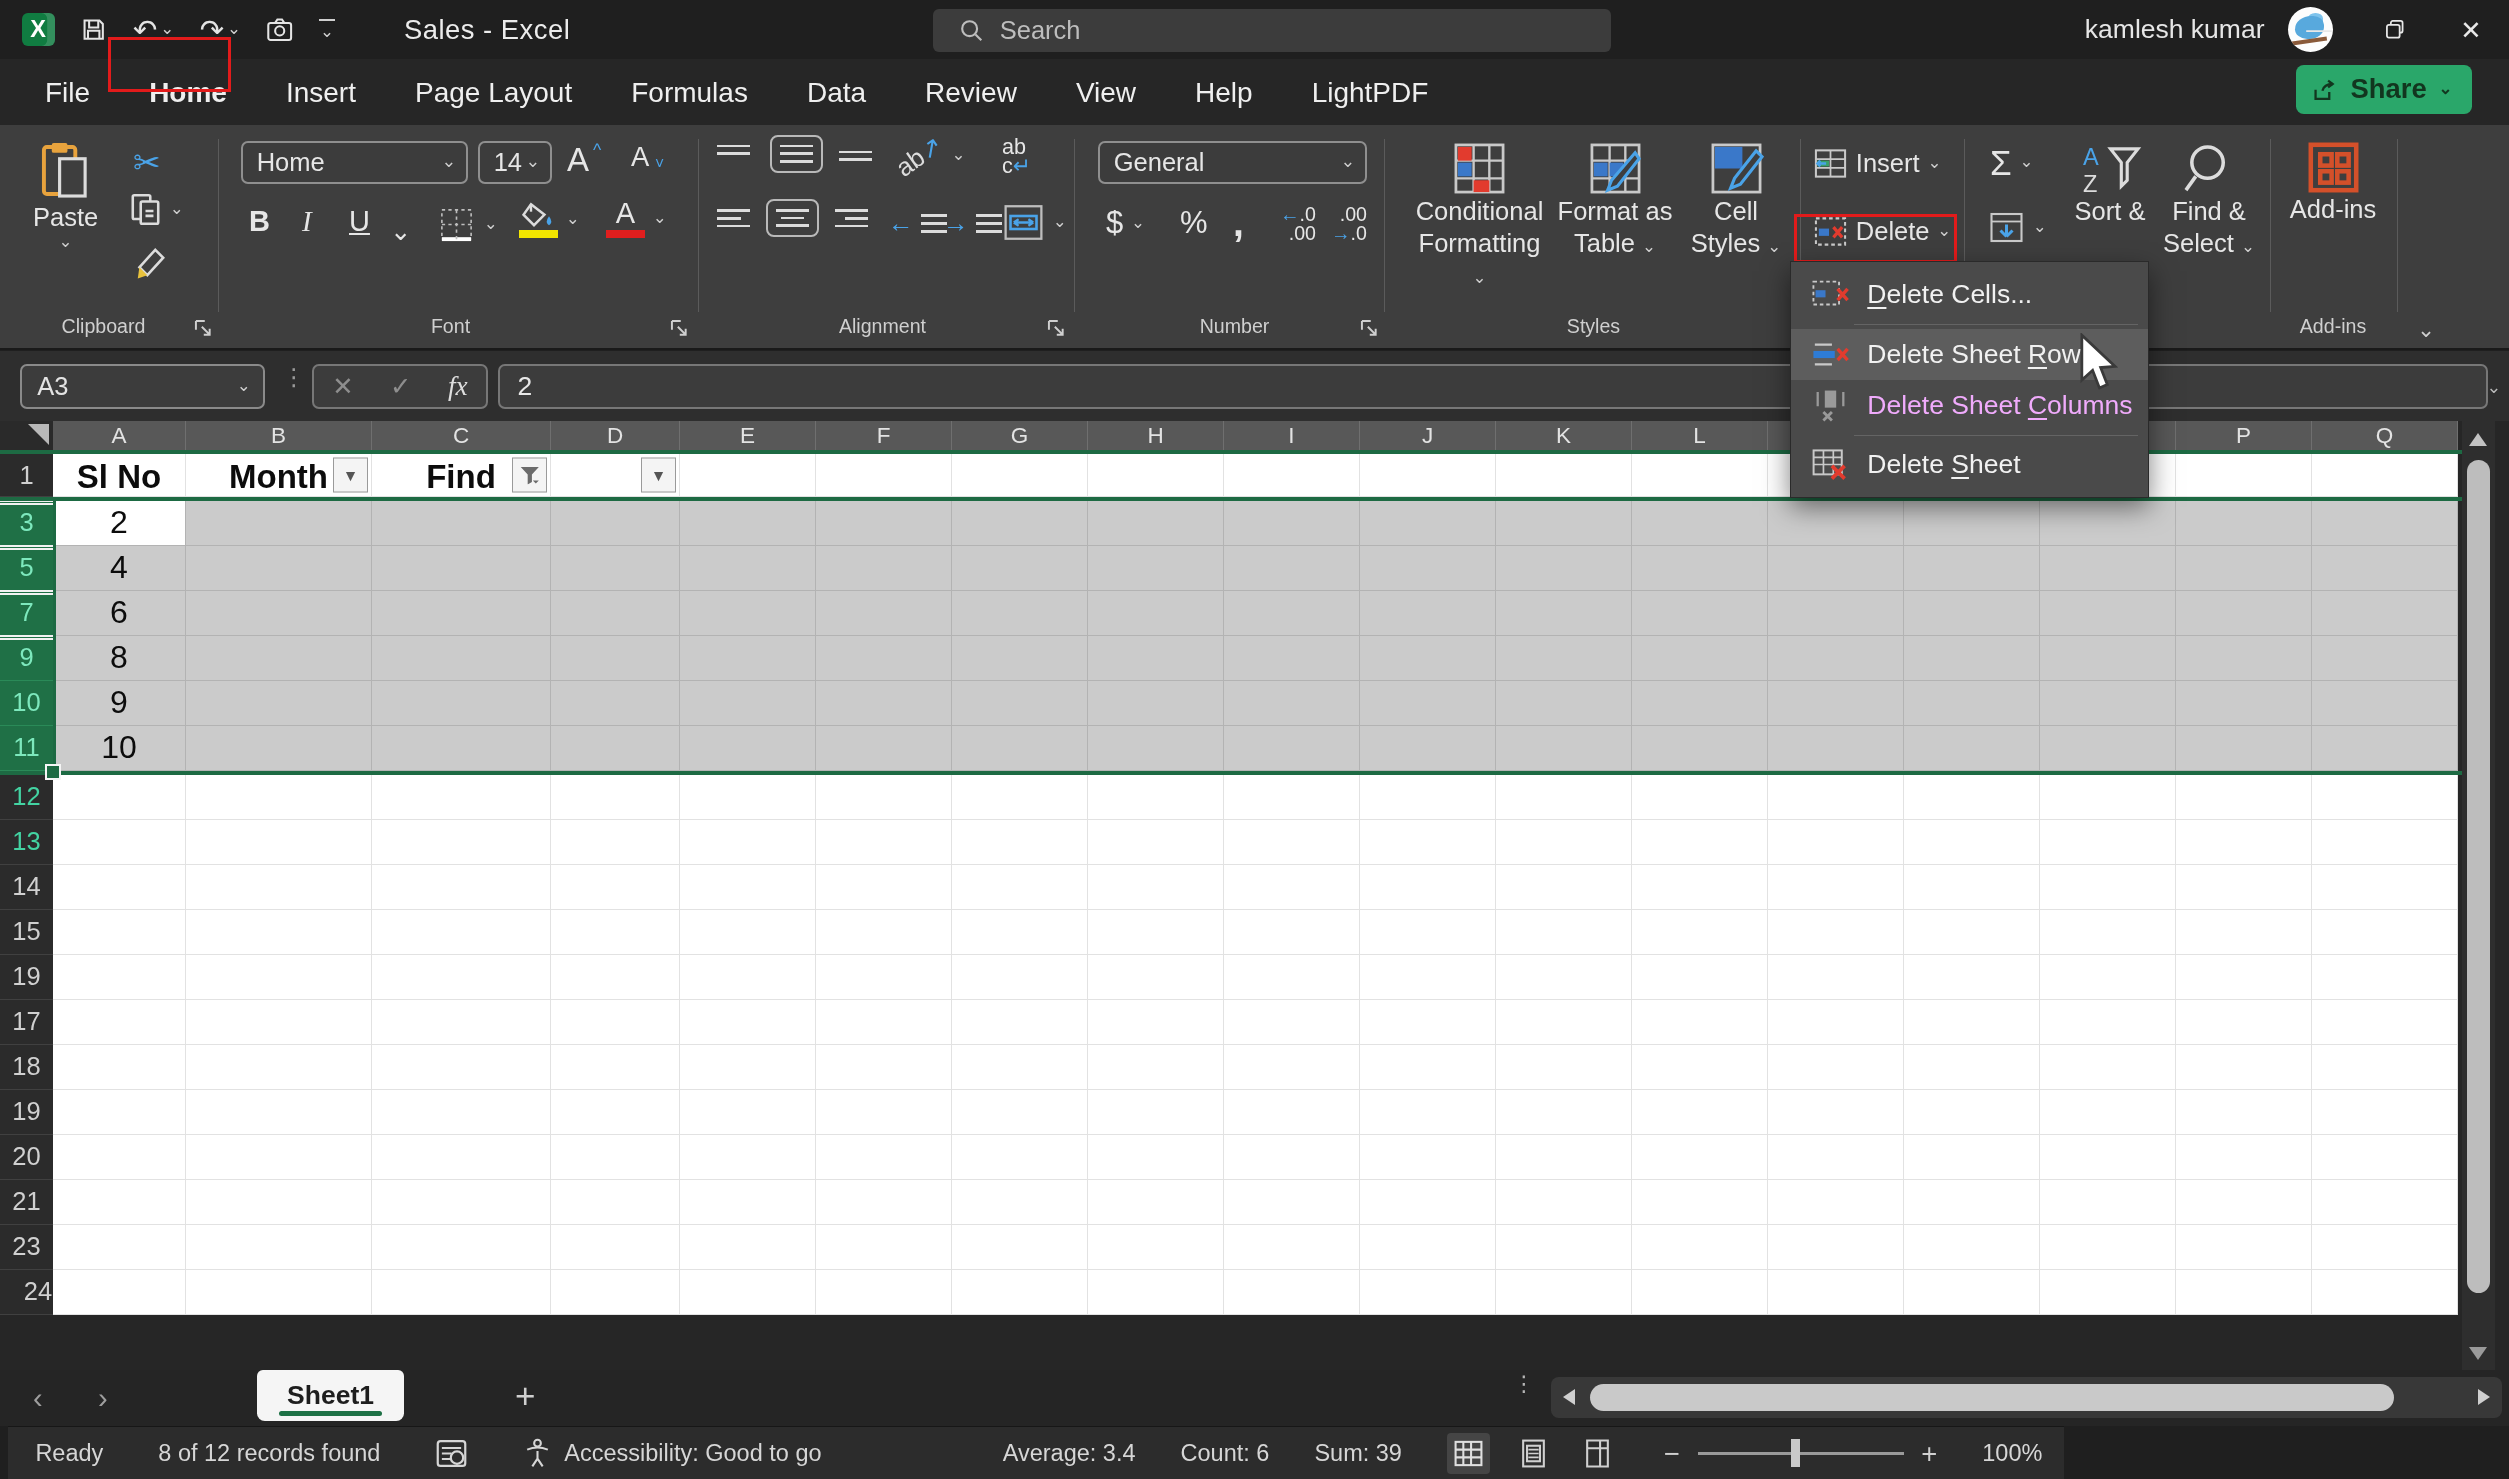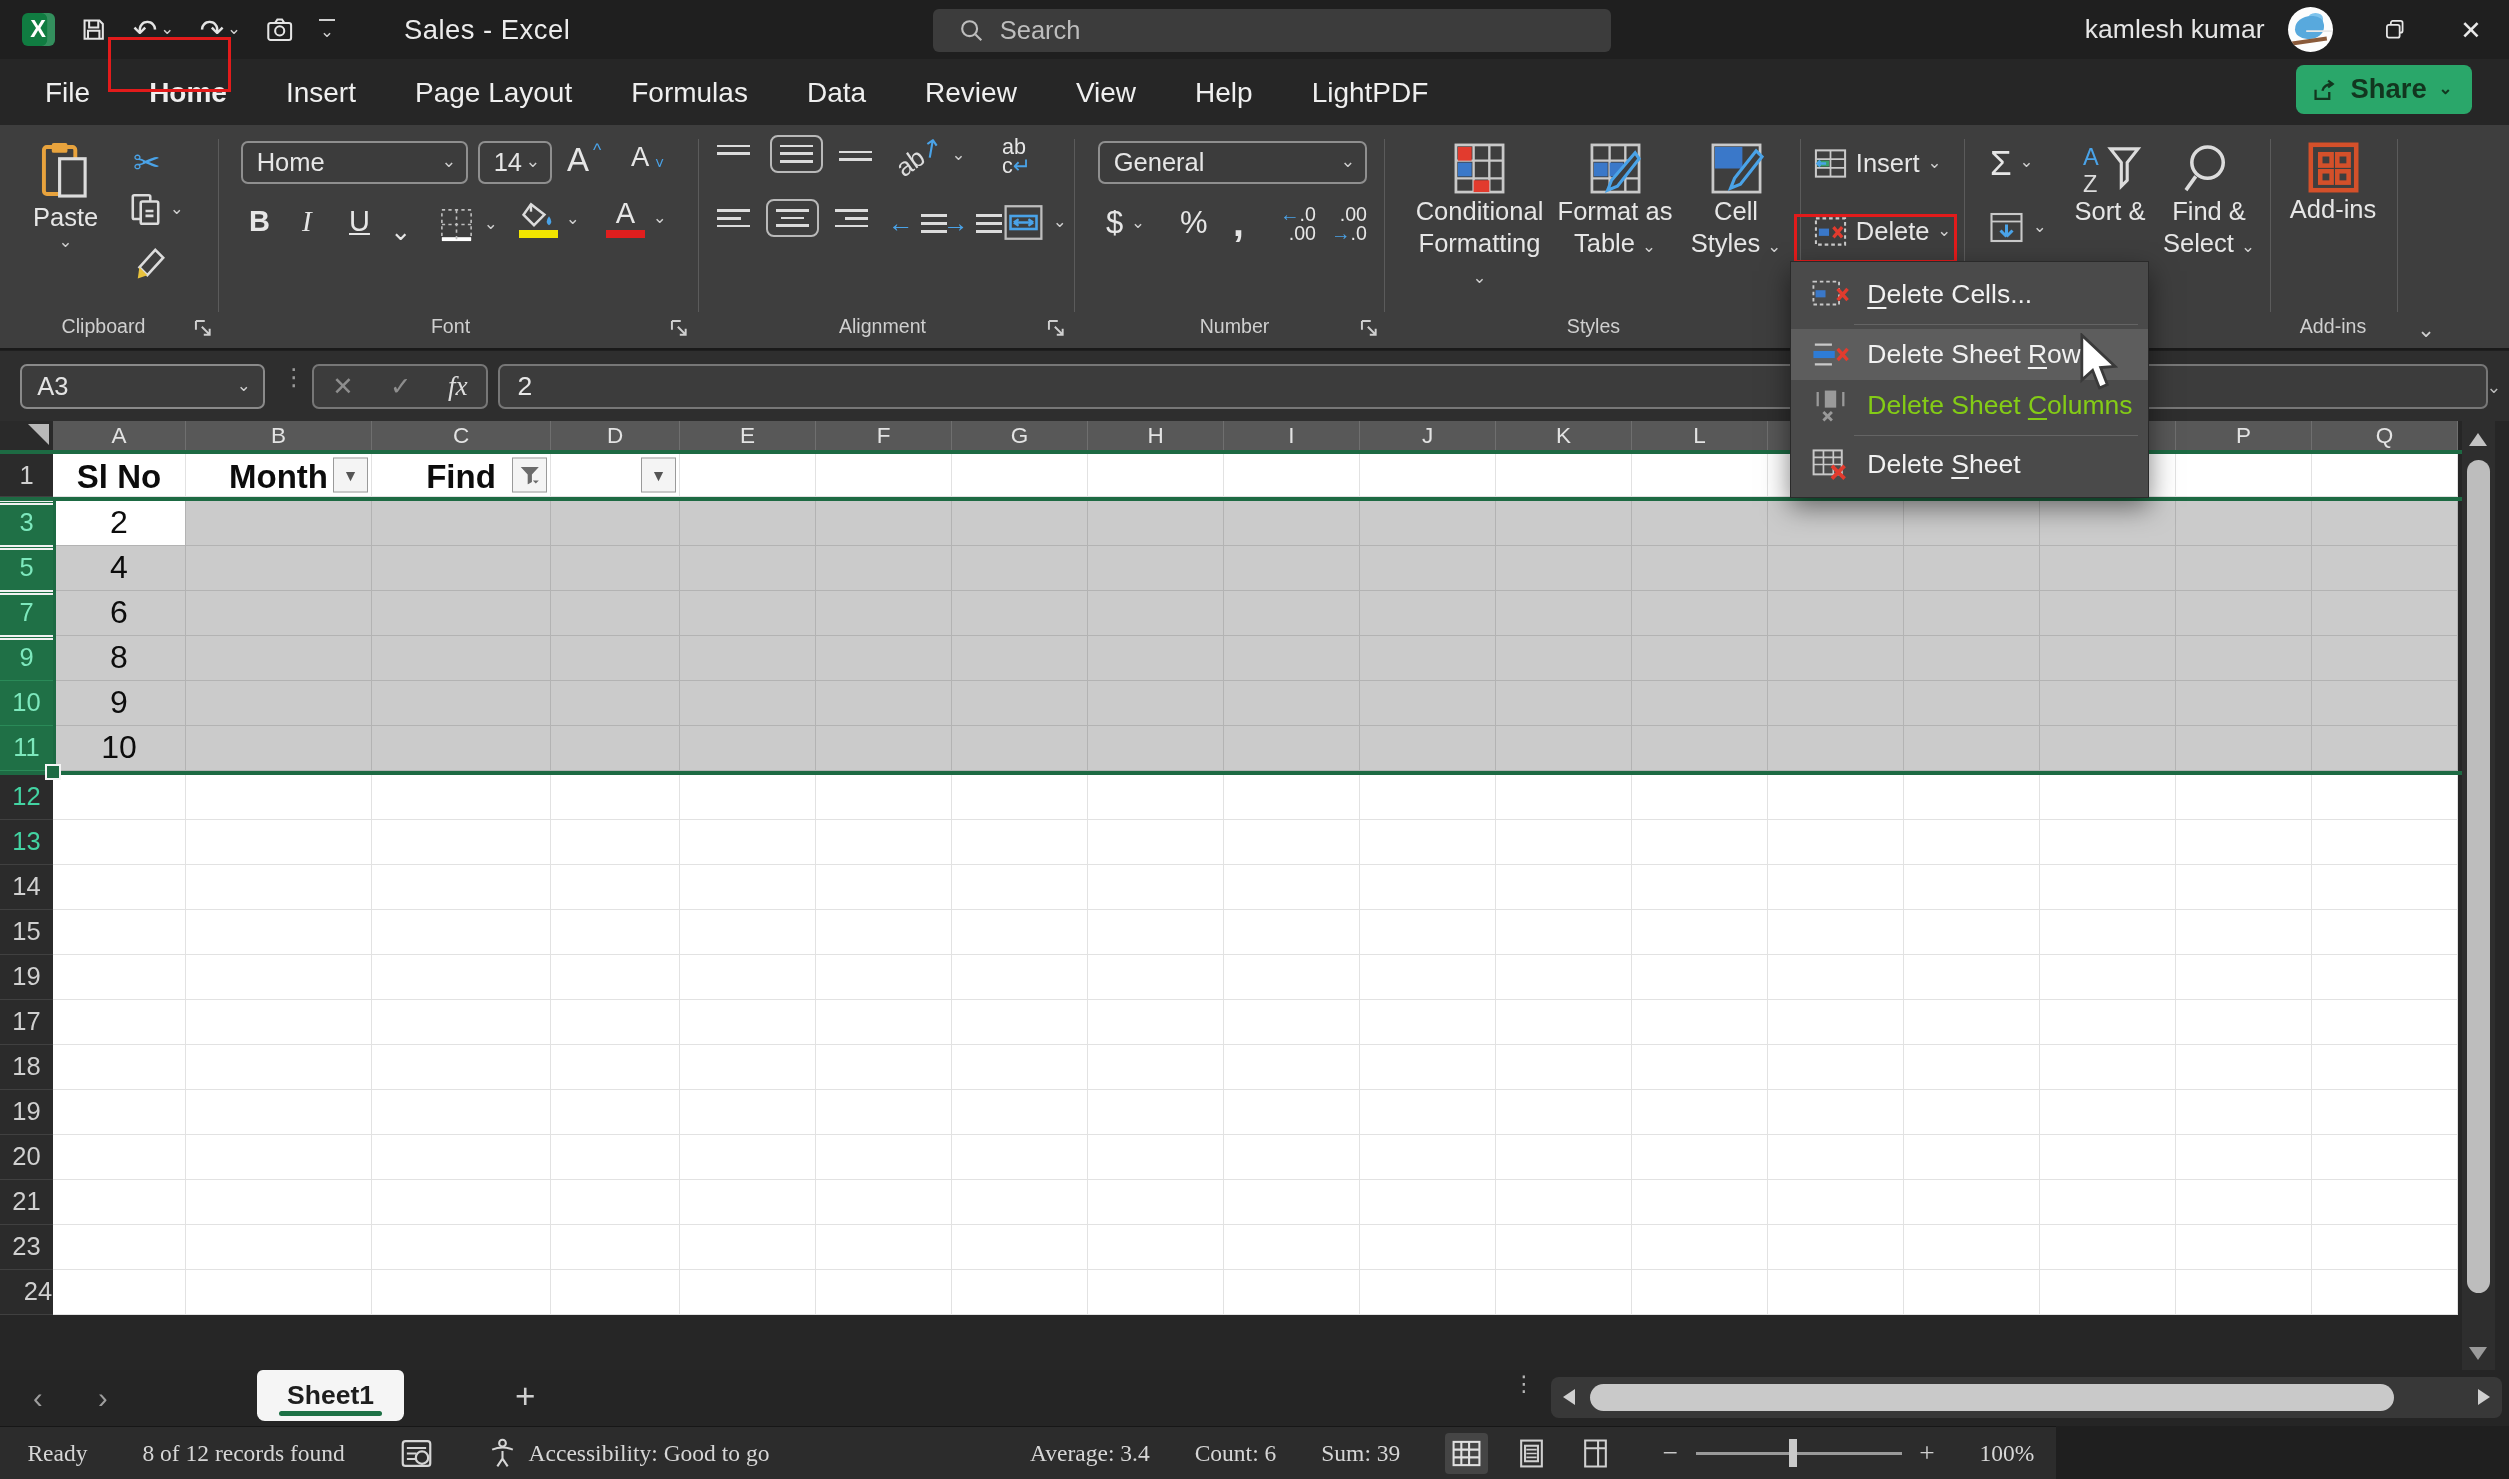--- a/index.html
+++ b/index.html
@@ -120,39 +120,39 @@
   .sheettab .underline { position:absolute; left:21.6px; right:21.6px; bottom:4.9px; height:4.9px; background:#1d7145; border-radius:2.9px; }
   .addsheet { position:absolute; left:515px; top:5.9px; font-size:35px; color:#cfcfcf; }
   .tdots { position:absolute; left:1513px; top:7.8px; color:#b5b5b5; font-size:21.6px; line-height:11.8px; text-align:center; }
   .hscroll { position:absolute; left:1551px; top:6.9px; width:951px; height:41px; background:#383838; border-radius:7.8px; }
   .hthumb { position:absolute; left:39px; top:6.9px; width:804px; height:27.4px; background:#c9c9c9; border-radius:13.7px; }
   .hscroll .arr { position:absolute; top:11.8px; width:0; height:0; border-top:8.8px solid transparent; border-bottom:8.8px solid transparent; }
   .hscroll .left { left:11.8px; border-right:12.7px solid #cfcfcf; }
   .hscroll .right { right:11.8px; border-left:12.7px solid #cfcfcf; }
 
   
-  .statusbar { position:absolute; left:0; top:1426px; width:2056px; height:53px; background:#2c2c2c; border-top:1px solid #171717;
-               color:#d6d6d6; font-size:23.5px;font-family:Liberation Serif, serif; }
+  .statusbar { position:absolute; left:8px; top:1426px; width:2056px; height:53px; background:#2c2c2c; border-top:1px solid #171717;
+               color:#d6d6d6; font-size:23.5px; }
   .sleft { position:absolute; left:27.4px; top:0; height:53px; display:flex; align-items:center; gap:55px; }
   .sitem { display:flex; align-items:center; gap:11.8px; white-space:nowrap; }
   .sright { position:absolute; right:21.6px; top:0; height:53px; display:flex; align-items:center; gap:45px; }
   .viewbtns { display:flex; align-items:center; gap:21.6px; }
   .viewbtn { width:43px; height:41px; display:flex; align-items:center; justify-content:center; border-radius:3.9px; }
   .viewbtn.sel { background:#454545; }
   .zoomctl { display:flex; align-items:center; gap:17.6px; }
   .ztrack { position:relative; width:206px; height:2.9px; background:#9a9a9a; }
   .zhandle { position:absolute; left:93px; top:-12.7px; width:8.8px; height:28px; background:#c9c9c9; }
   .zsign { font-size:27.4px; color:#d0d0d0; }
 
   
   .dmenu { position:absolute; left:1790px; top:261px; width:359px; background:#4a4a4a; border:1px solid #2a2a2a;
            box-shadow:0 9.8px 25.5px rgba(0,0,0,.5); z-index:50; padding:6.9px 0; }
   .ditem { height:51px; display:flex; align-items:center; gap:15.7px; padding-left:17.6px; font-size:26.5px; color:#f1f1f1; }
   .ditem.hover { background:#5d5d5d; }
-  .ditem.disabled { color:#84cc16;align-items:center; }
+  .ditem.disabled { color:#f0abfc;align-items:center; }
   .ditem .micon { width:43px; display:flex; justify-content:center; }
   .dsep { height:1px; background:#646464; margin:3.9px 9.8px 3.9px 63px; }
   u { text-decoration:underline; text-underline-offset:3.9px; }
 
   .cursor { position:absolute; left:2076px; top:333px; z-index:60; }
 </style>
 </head>
 <body>
 
 <div class="app">

